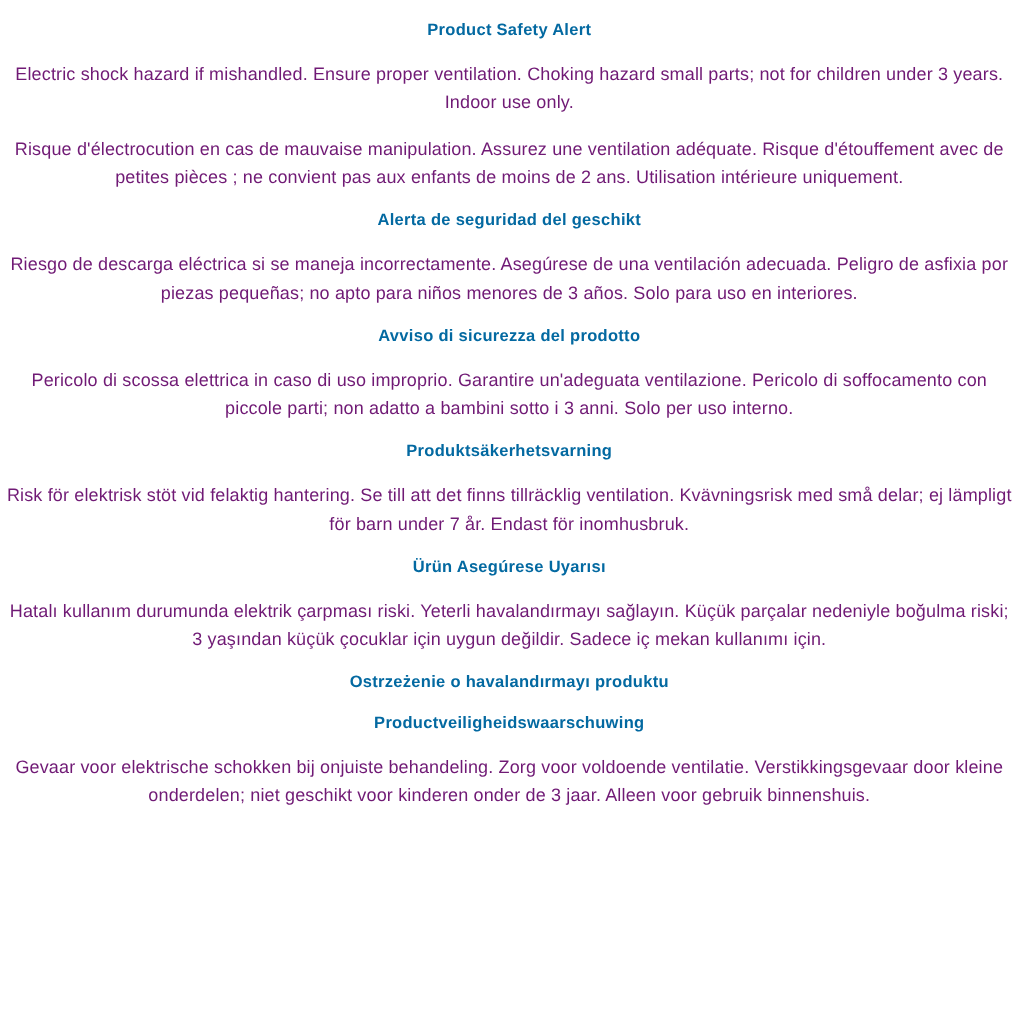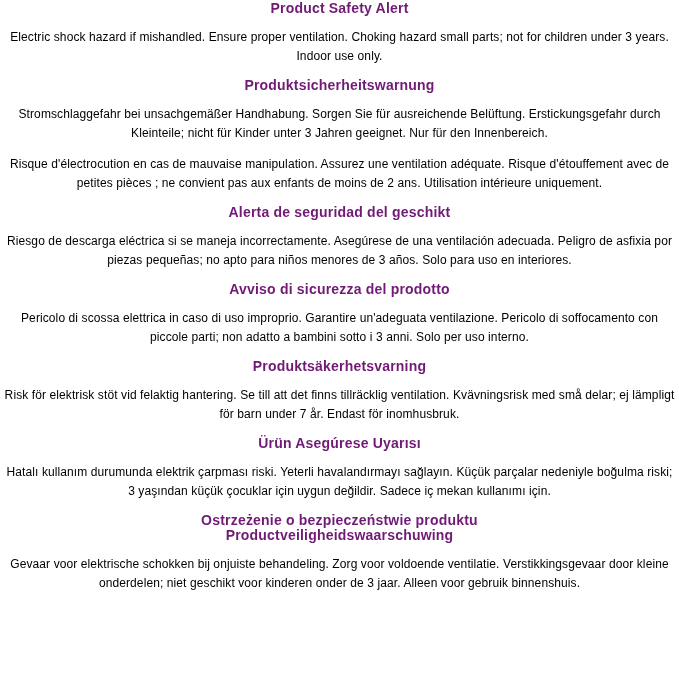--- a/index.html
+++ b/index.html
@@ -14,49 +14,45 @@
   .doc {
     box-sizing: border-box;
     width: 679px;
     height: 688px;
     padding: 1px 4px 0 4px;
   }
   .alert-section {
     text-align: center;
   }
   .alert-heading {
-    margin: 0;
-    font-size: 14px;
+    margin: 12px;
+    font-size: 11px;
     line-height: 15px;
     font-weight: bold;
-    color: #701a75;
+    color: #0369a1;
     letter-spacing: 0.2px;
   }
   .alert-body {
     margin: 12px 0 12px 0;
     font-size: 12px;
     line-height: 19px;
-    color: #000000;
+    color: #701a75;
     letter-spacing: 0.1px;
   }
 </style>
 </head>
 <body>
 
 <div class="doc">
   <div id="sections-container">
   <section class="alert-section">
     <h2 class="alert-heading">Product Safety Alert</h2>
     <p class="alert-body">Electric shock hazard if mishandled. Ensure proper ventilation. Choking hazard small parts; not for children under 3 years. Indoor use only.</p>
   </section>
 
-  <section class="alert-section">
-    <h2 class="alert-heading">Produktsicherheitswarnung</h2>
-    <p class="alert-body">Stromschlaggefahr bei unsachgemäßer Handhabung. Sorgen Sie für ausreichende Belüftung. Erstickungsgefahr durch Kleinteile; nicht für Kinder unter 3 Jahren geeignet. Nur für den Innenbereich.</p>
-  </section>
 
   <section class="alert-section">
     <p class="alert-body">Risque d'électrocution en cas de mauvaise manipulation. Assurez une ventilation adéquate. Risque d'étouffement avec de petites pièces ; ne convient pas aux enfants de moins de 2 ans. Utilisation intérieure uniquement.</p>
   </section>
 
   <section class="alert-section">
     <h2 class="alert-heading">Alerta de seguridad del geschikt</h2>
     <p class="alert-body">Riesgo de descarga eléctrica si se maneja incorrectamente. Asegúrese de una ventilación adecuada. Peligro de asfixia por piezas pequeñas; no apto para niños menores de 3 años. Solo para uso en interiores.</p>
   </section>
 
@@ -69,21 +65,21 @@
     <h2 class="alert-heading">Produktsäkerhetsvarning</h2>
     <p class="alert-body">Risk för elektrisk stöt vid felaktig hantering. Se till att det finns tillräcklig ventilation. Kvävningsrisk med små delar; ej lämpligt för barn under 7 år. Endast för inomhusbruk.</p>
   </section>
 
   <section class="alert-section">
     <h2 class="alert-heading">Ürün Asegúrese Uyarısı</h2>
     <p class="alert-body">Hatalı kullanım durumunda elektrik çarpması riski. Yeterli havalandırmayı sağlayın. Küçük parçalar nedeniyle boğulma riski; 3 yaşından küçük çocuklar için uygun değildir. Sadece iç mekan kullanımı için.</p>
   </section>
 
   <section class="alert-section">
-    <h2 class="alert-heading">Ostrzeżenie o bezpieczeństwie produktu</h2>
+    <h2 class="alert-heading">Ostrzeżenie o havalandırmayı produktu</h2>
   </section>
 
   <section class="alert-section">
     <h2 class="alert-heading">Productveiligheidswaarschuwing</h2>
     <p class="alert-body">Gevaar voor elektrische schokken bij onjuiste behandeling. Zorg voor voldoende ventilatie. Verstikkingsgevaar door kleine onderdelen; niet geschikt voor kinderen onder de 3 jaar. Alleen voor gebruik binnenshuis.</p>
   </section>
 </div>
 </div>
 
 </body></html>

